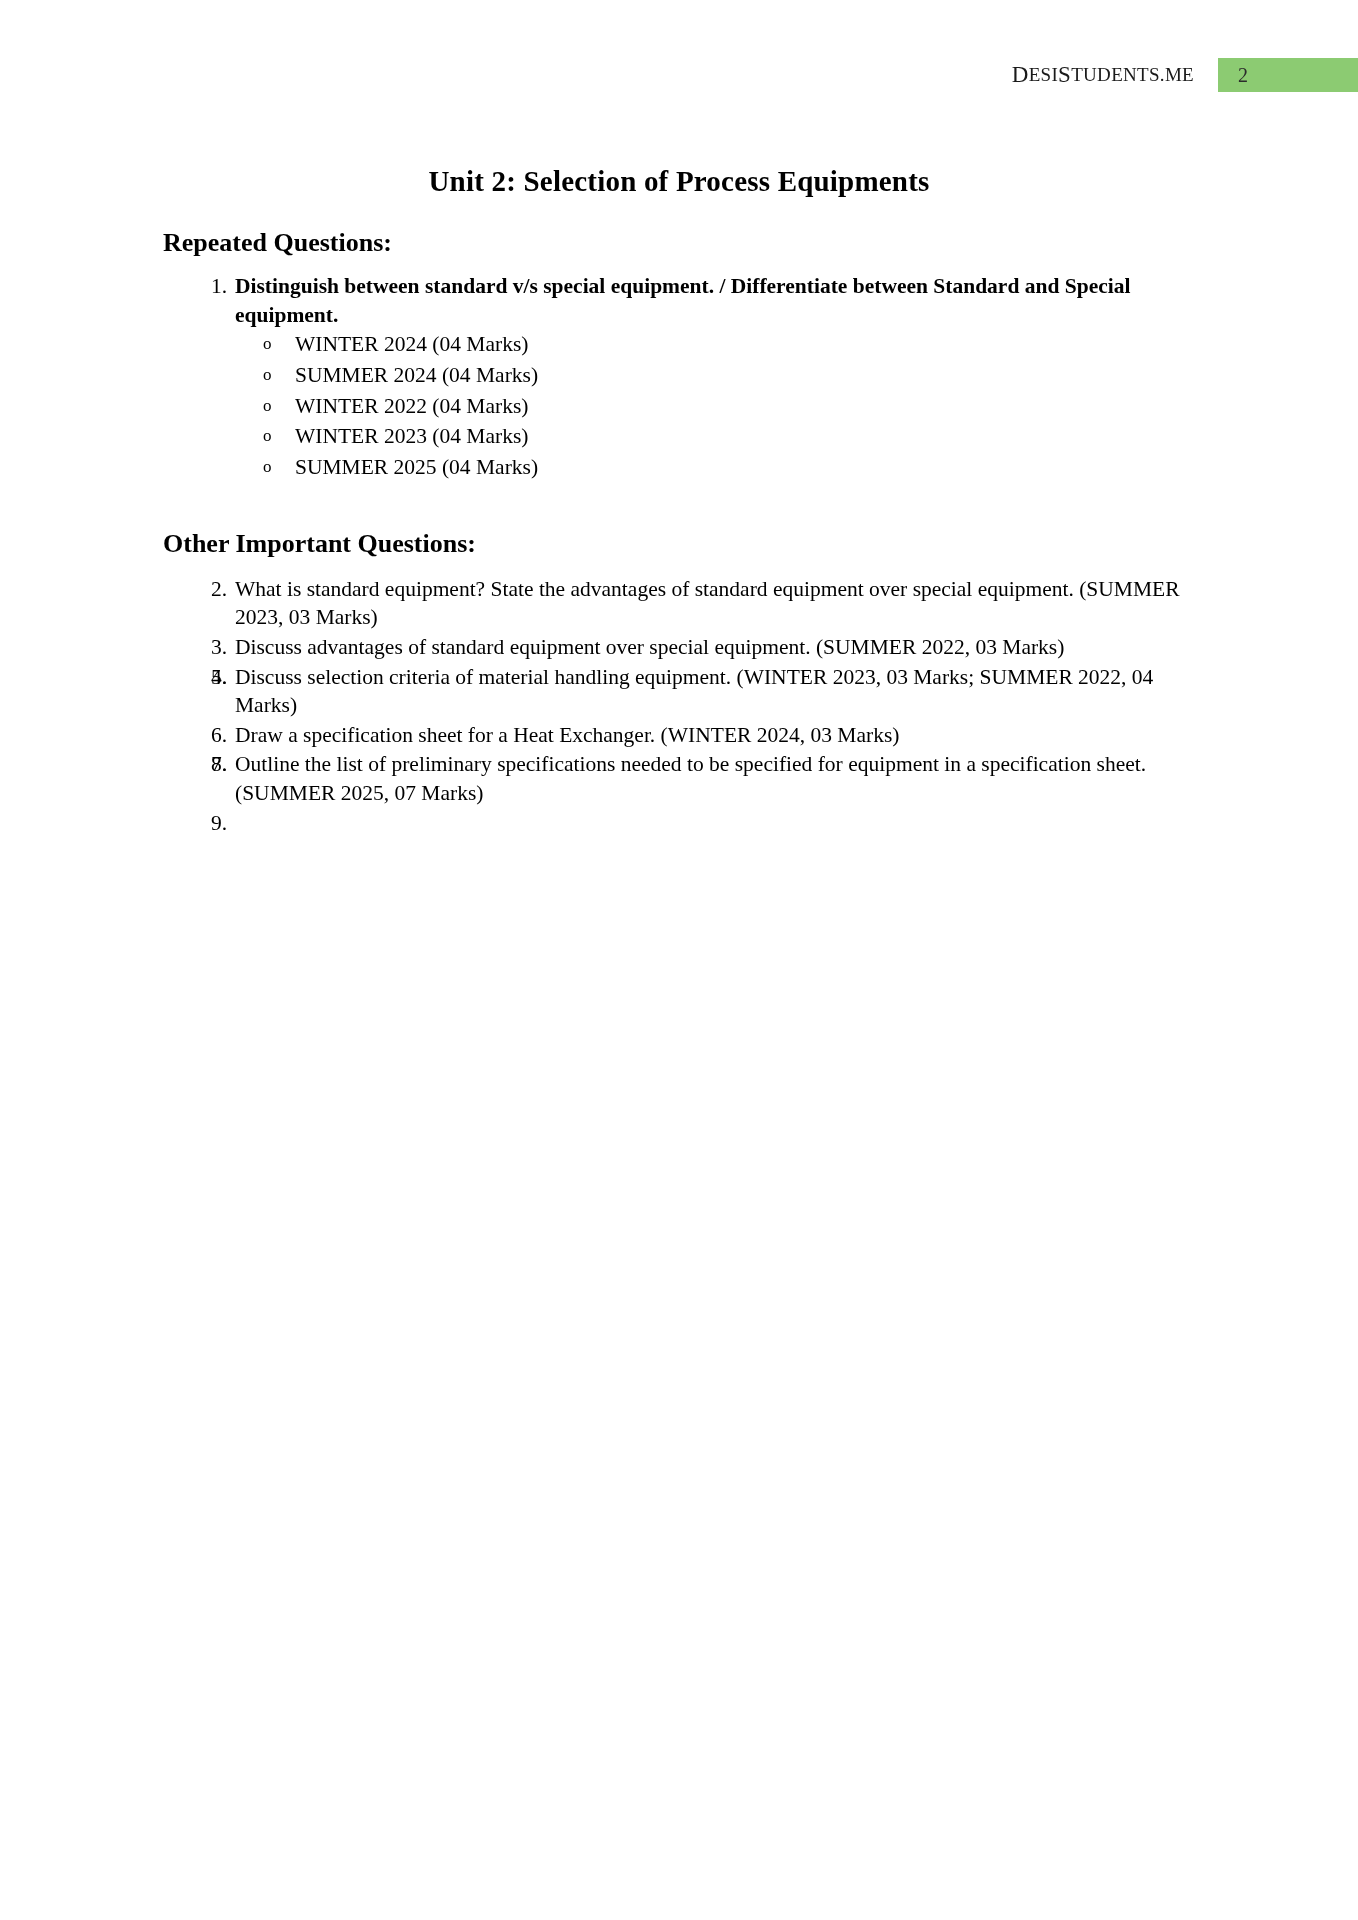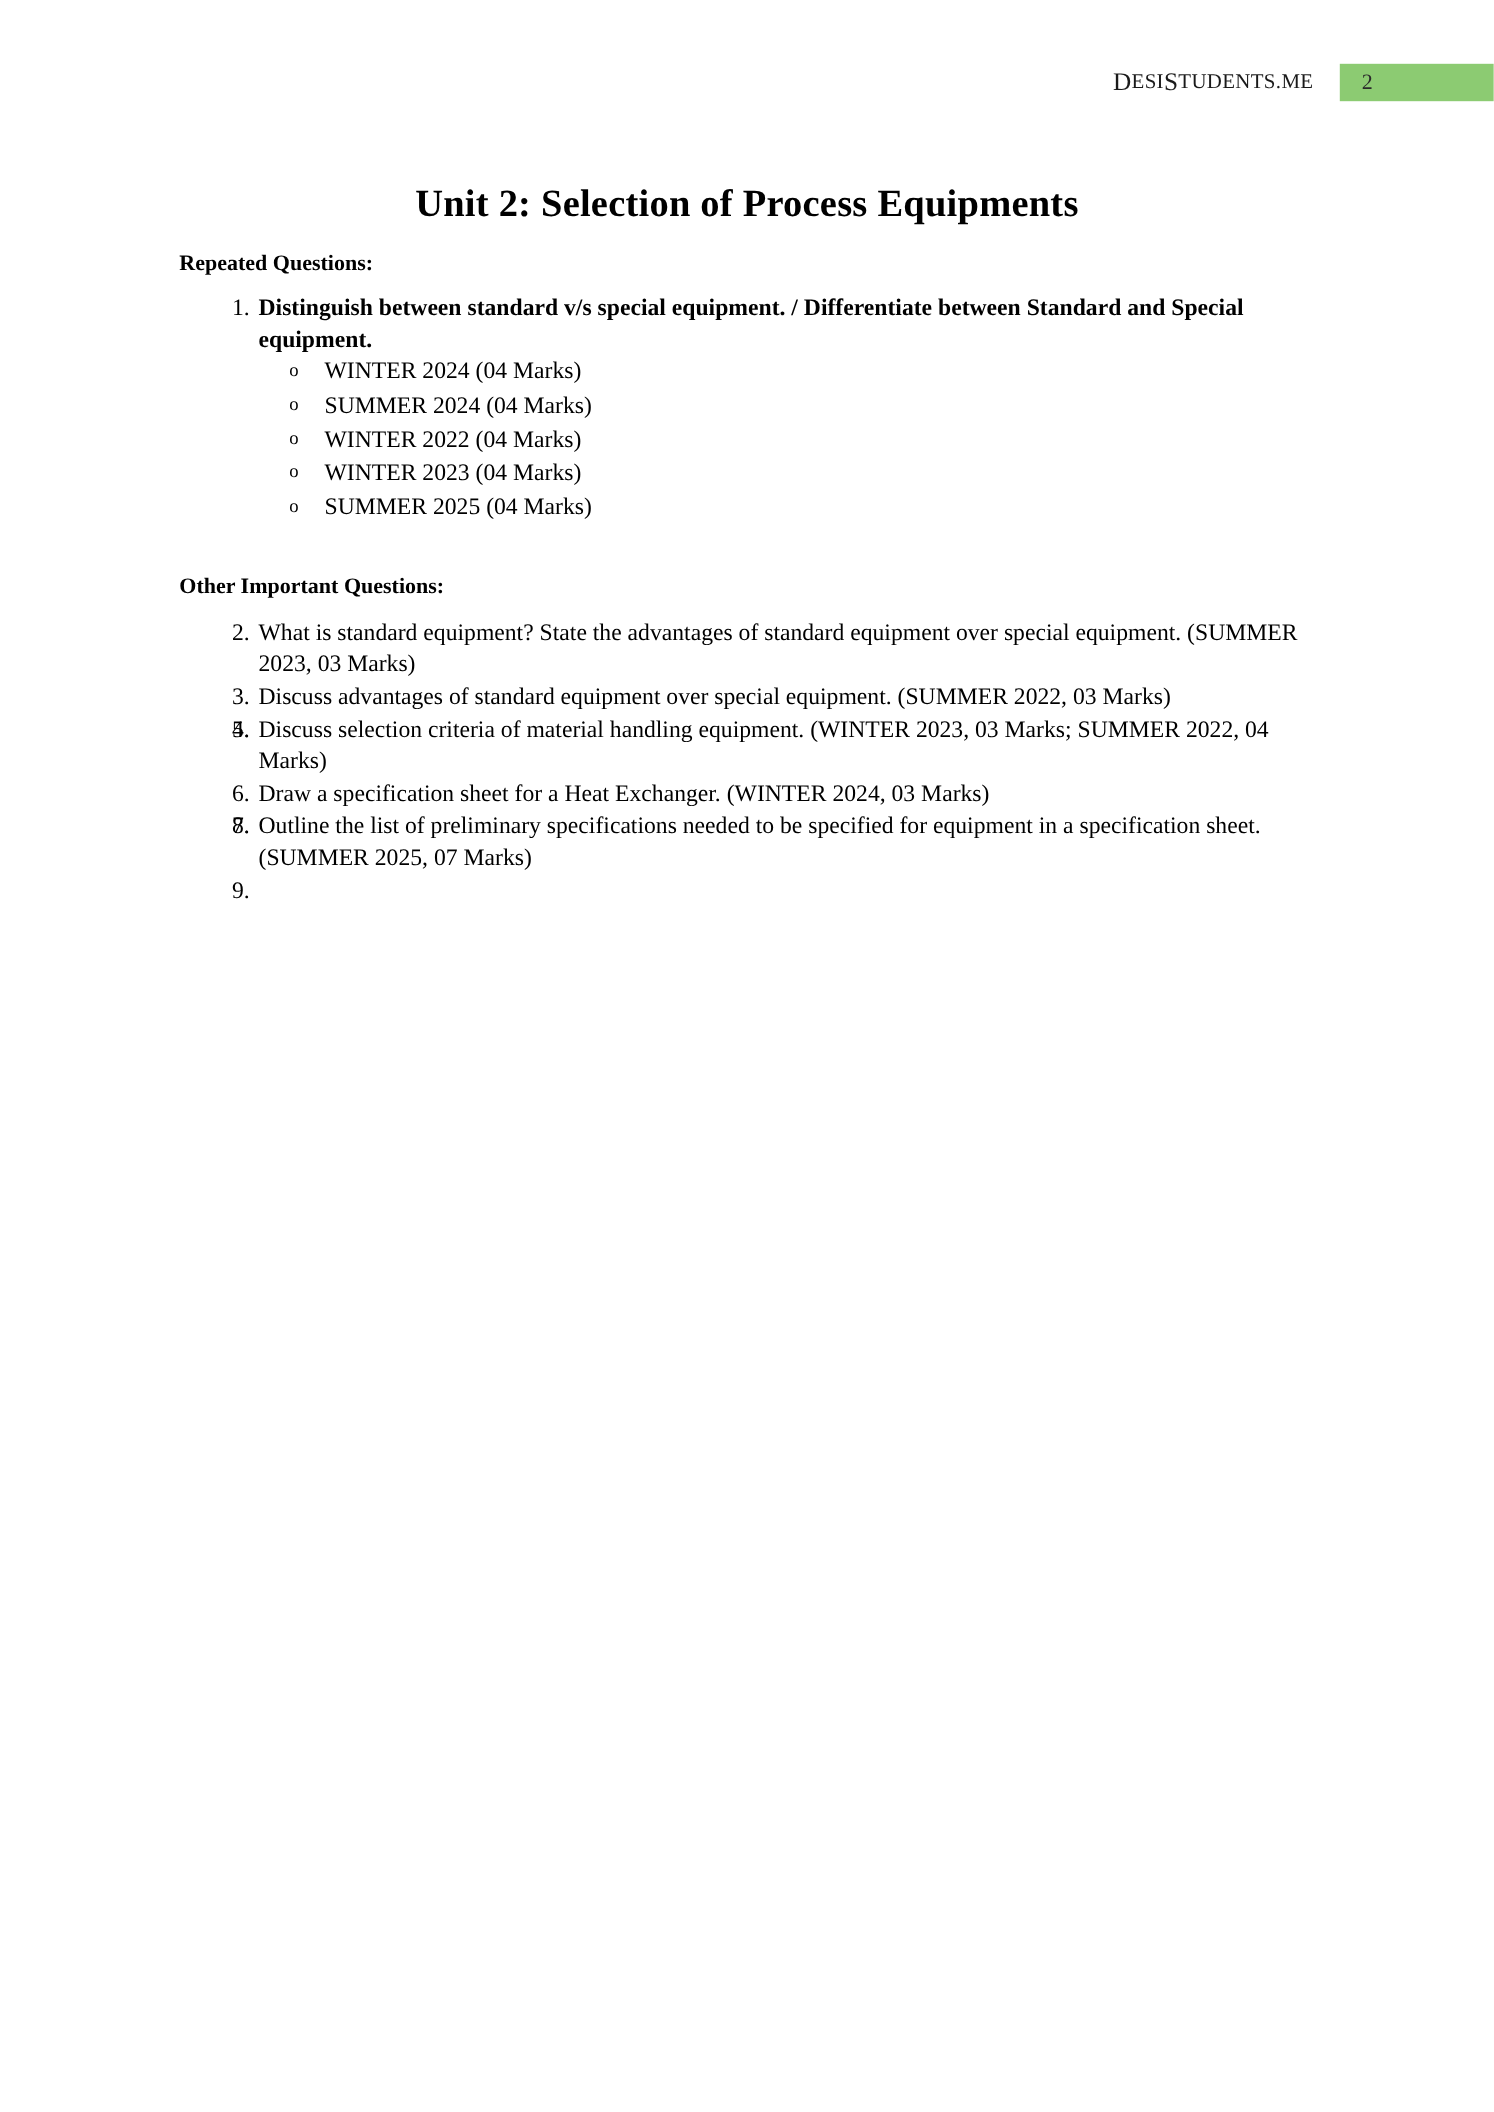--- a/index.html
+++ b/index.html
@@ -57,35 +57,35 @@
     color: #2b2b2b;
   }
 
   
   .doc-title {
     position: absolute;
     top: 165px;
     left: 0;
     width: 100%;
     text-align: center;
-    font-size: 35px;
+    font-size: 29px;
     font-weight: bold;
     letter-spacing: 0.2px;
   }
 
   
   .content {
     position: absolute;
     top: 228px;
     left: 163px;
     width: 1020px;
   }
 
   .section-heading {
-    font-size: 20px;
+    font-size: 26px;
     font-weight: bold;
     margin-top: 0;
     margin-bottom: 14px;
   }
   .section-heading.second {
     margin-top: 46px;
     margin-bottom: 16px;
   }
 
   ol.num-list {

